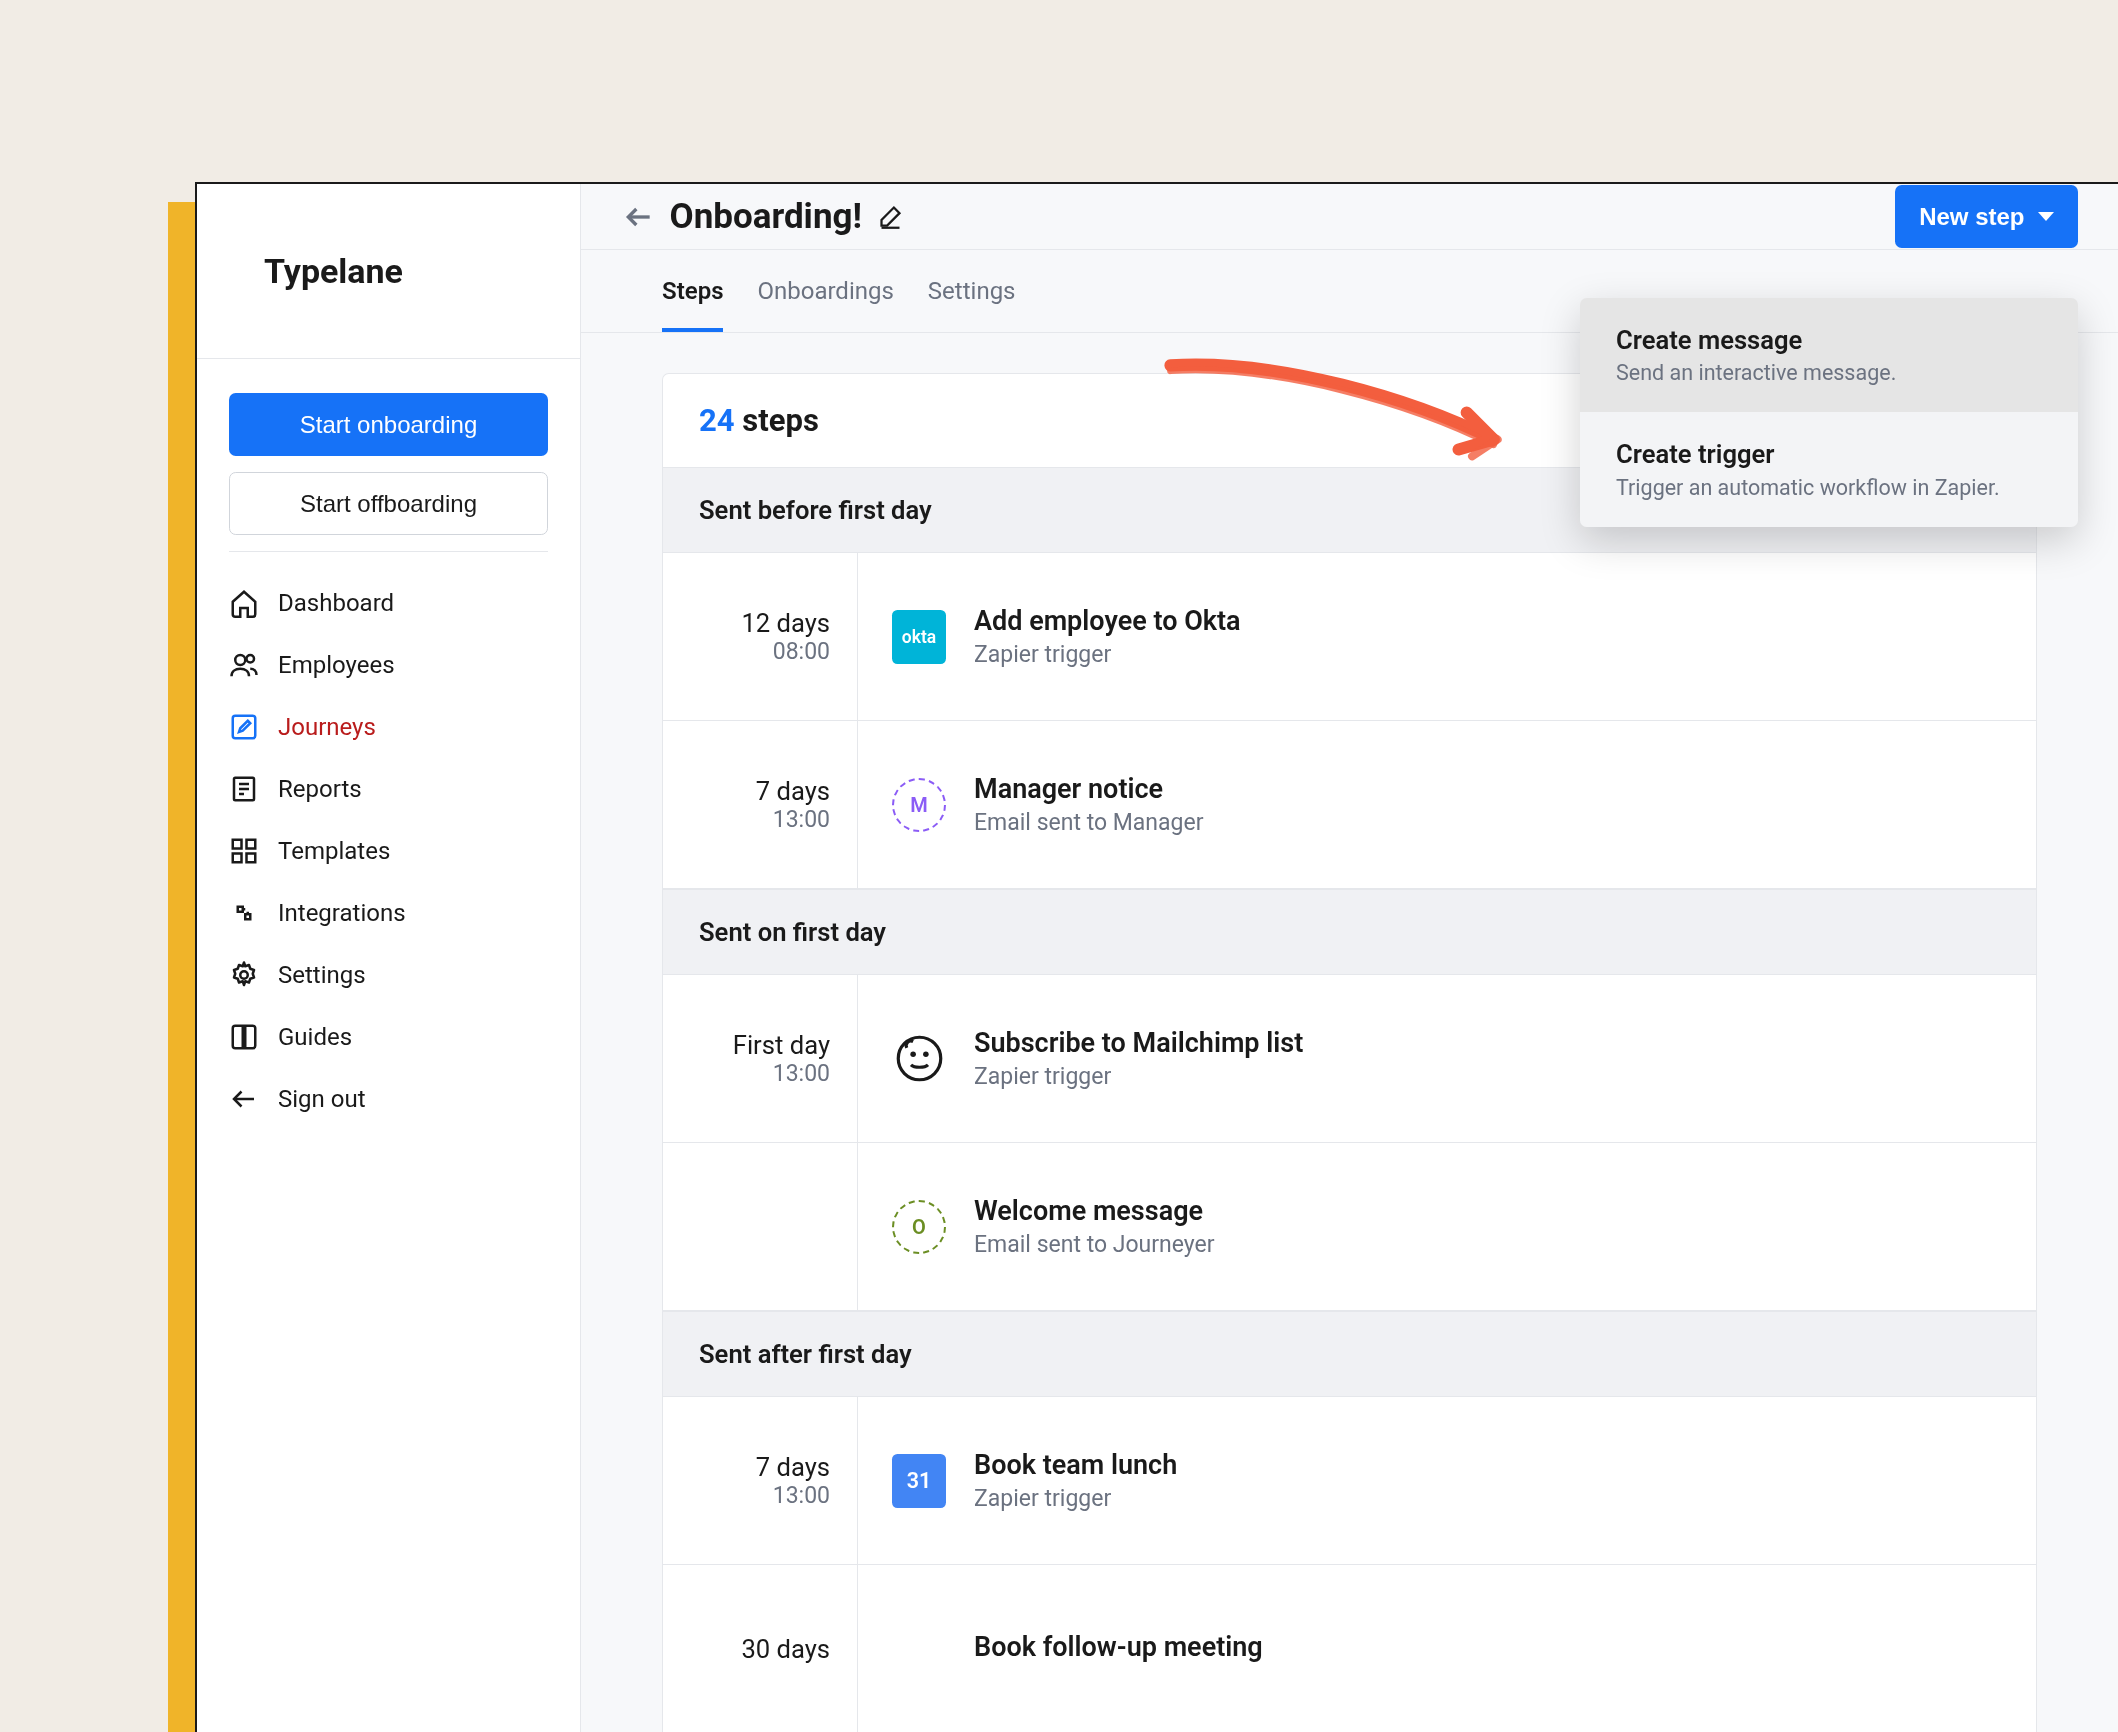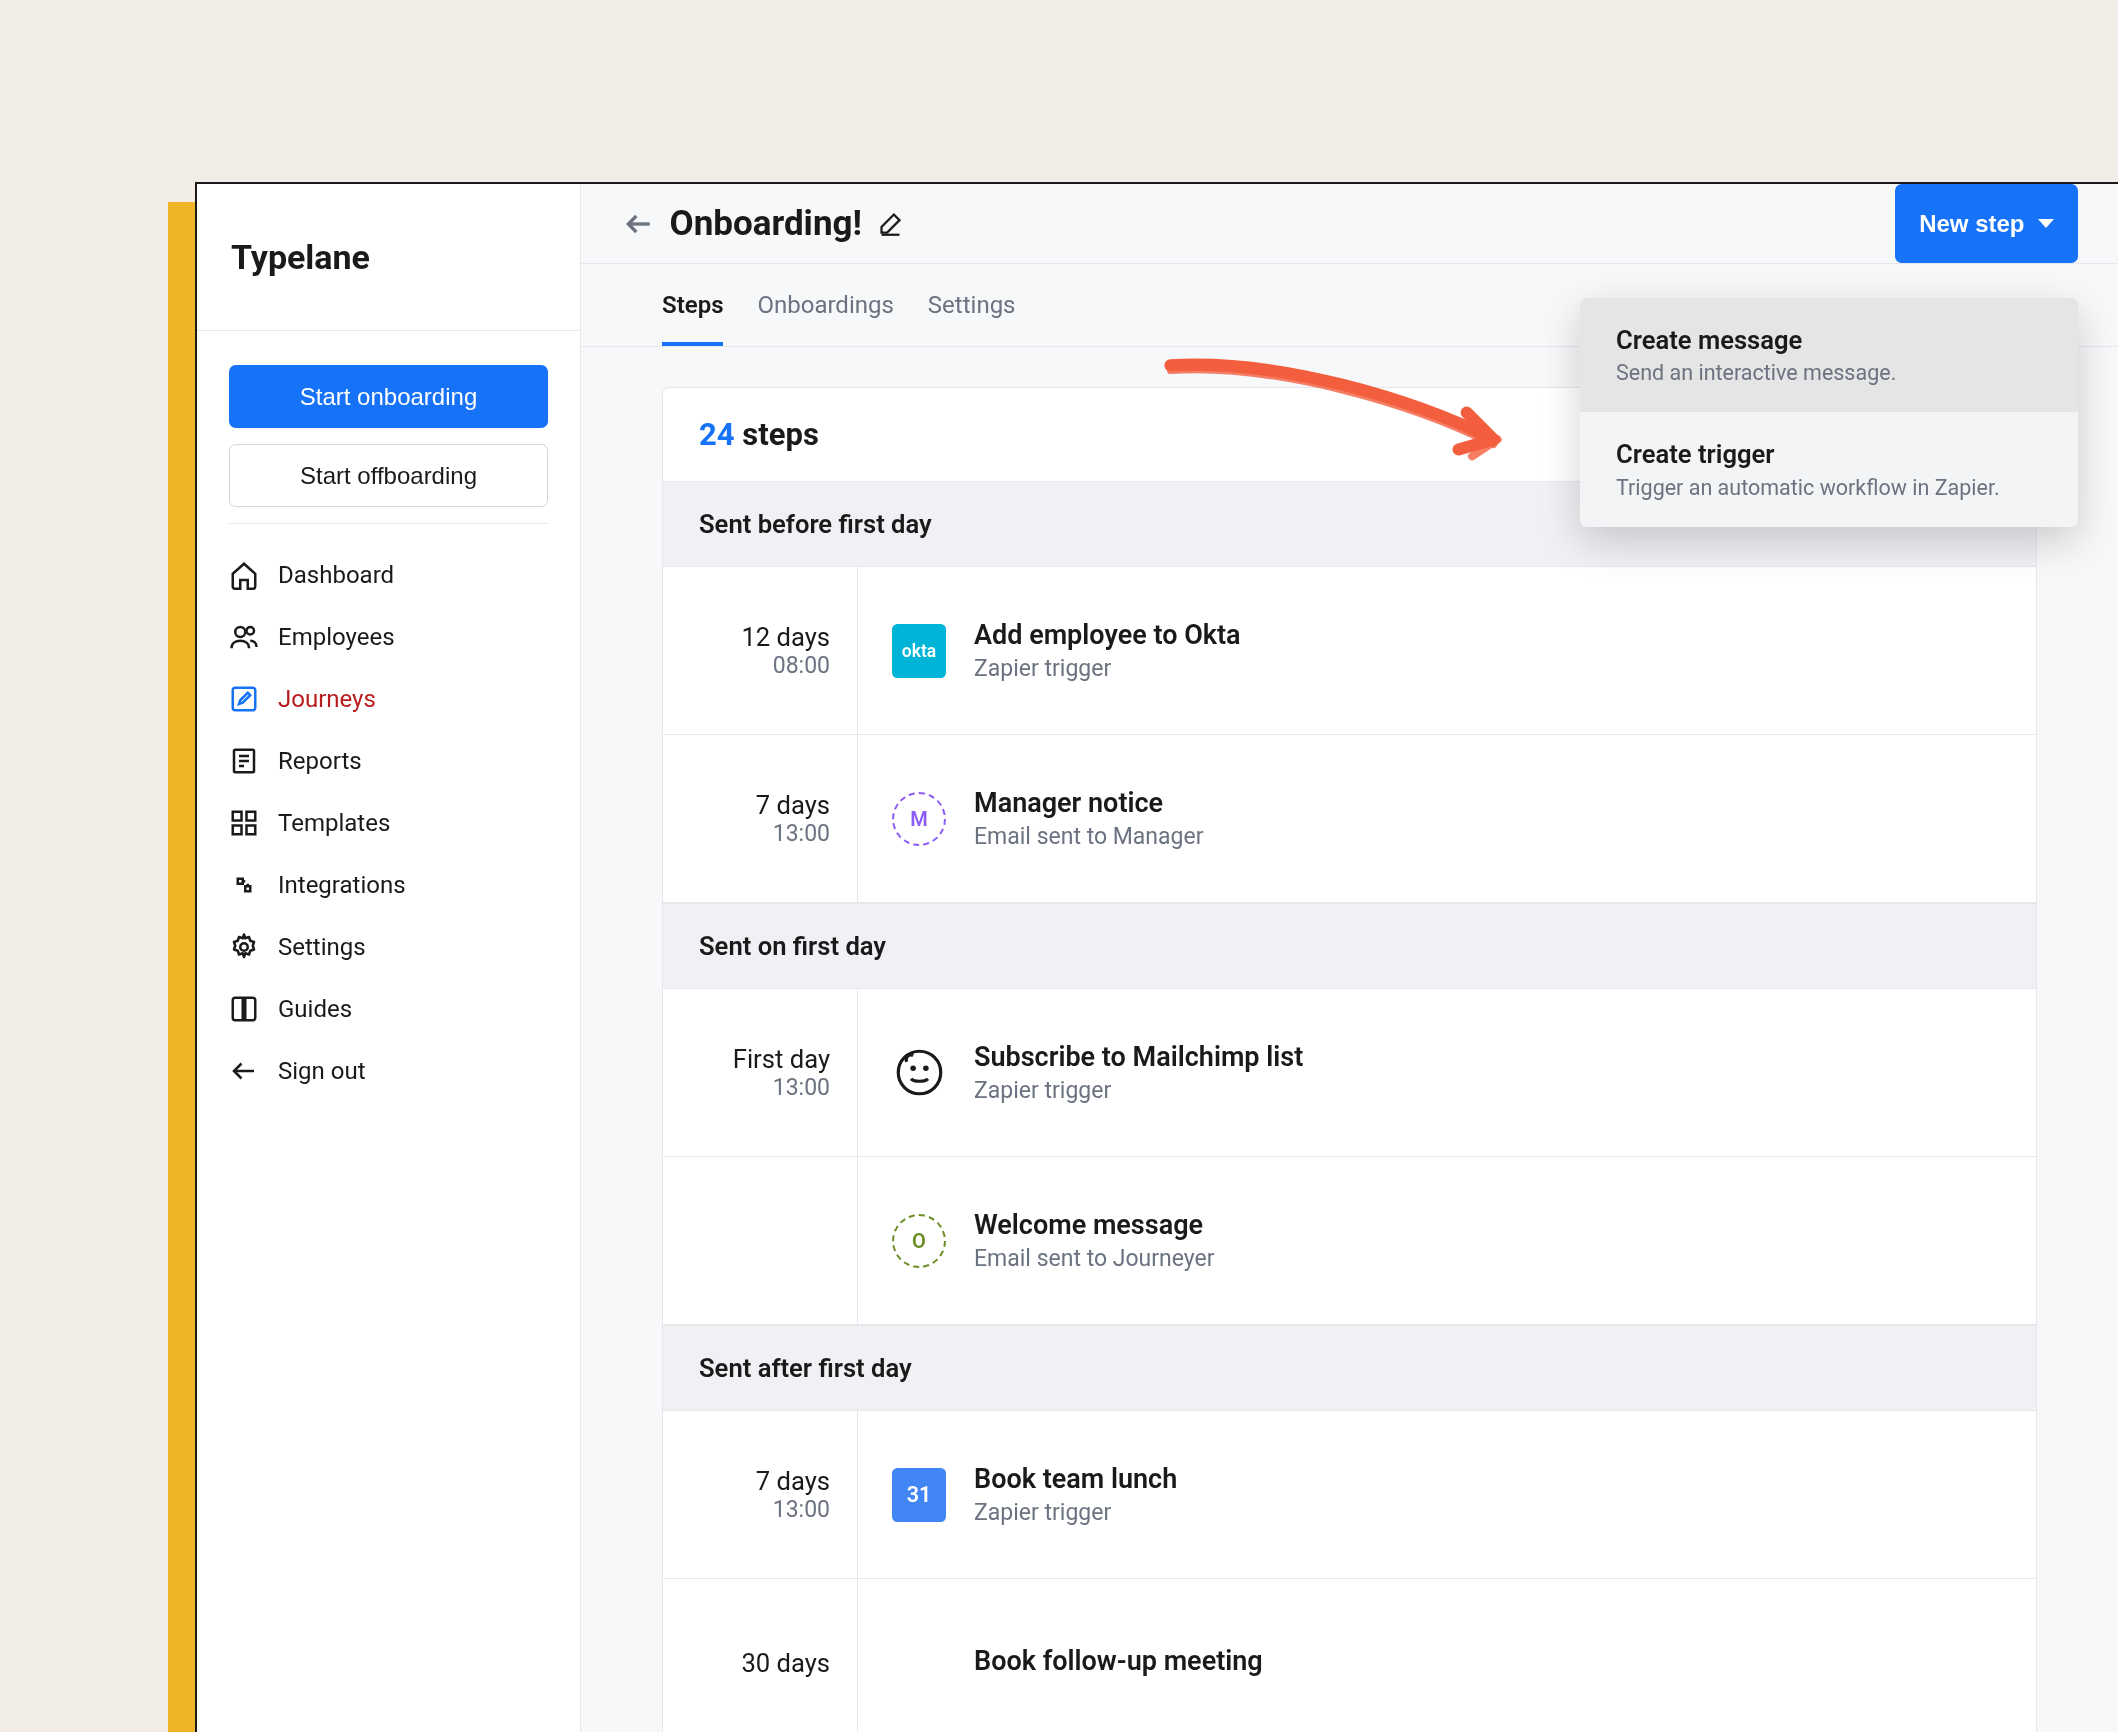--- a/index.html
+++ b/index.html
@@ -32,24 +32,24 @@
   height: 1531px;
   background: #f0b429;
 }
 .sidebar {
   width: 384px;
   border-right: 1.3px solid #e5e7eb;
   display: flex;
   flex-direction: column;
 }
 .sidebar-header {
-  height: 147px;
-  display: flex;
-  align-items: center;
-  padding-left: 34px;
+  height: 175px;
+  display: flex;
+  align-items: center;
+  padding-left: 67px;
   border-bottom: 1.3px solid #e5e7eb;
 }
 .brand {
   font-size: 34px;
   font-weight: 700;
   color: #1a1a1a;
 }
 .sidebar-body {
   padding: 34px 32px;
 }
@@ -150,21 +150,21 @@
   border-radius: 6.7px;
   font-size: 24px;
   font-weight: 600;
   color: #1a1a1a;
   display: flex;
   align-items: center;
   cursor: pointer;
   margin-right: 17.5px;
 }
 .btn-dropdown {
-  height: 79px;
+  height: 63px;
   padding: 0 24px;
   background: #1672f7;
   border: none;
   border-radius: 6.7px;
   font-size: 24px;
   font-weight: 600;
   color: #fff;
   display: flex;
   align-items: center;
   gap: 13.5px;

